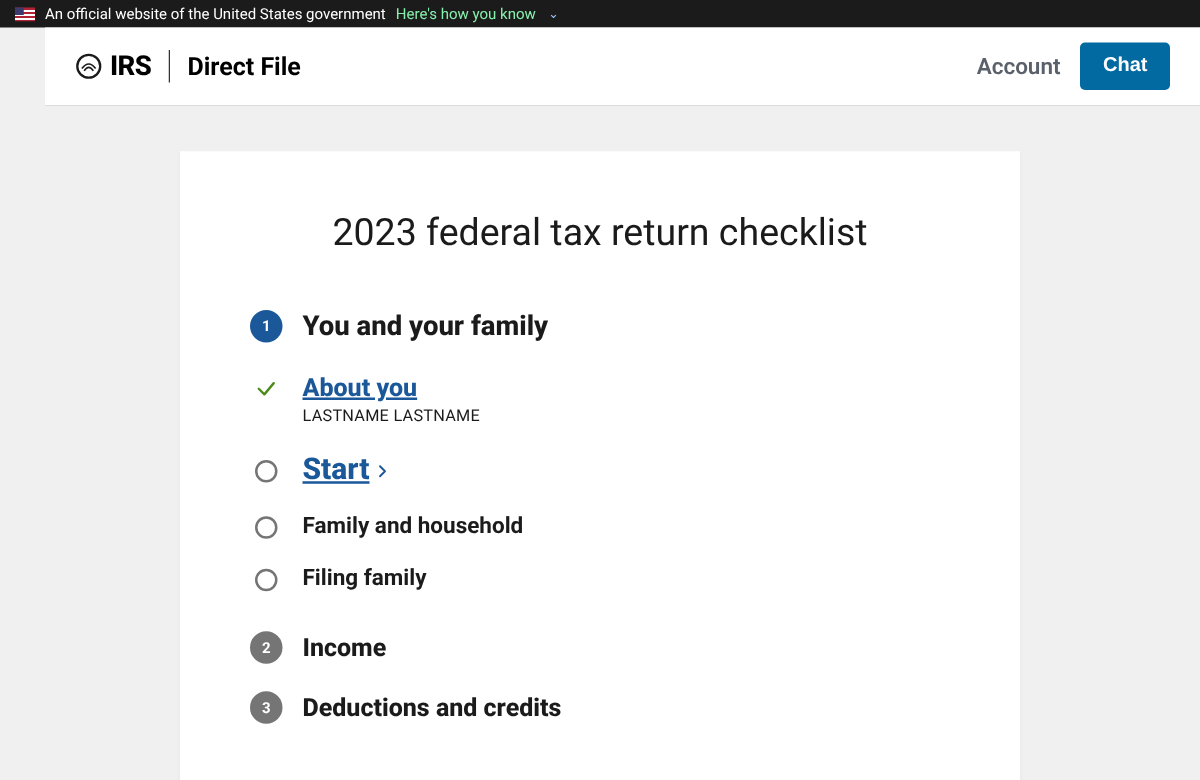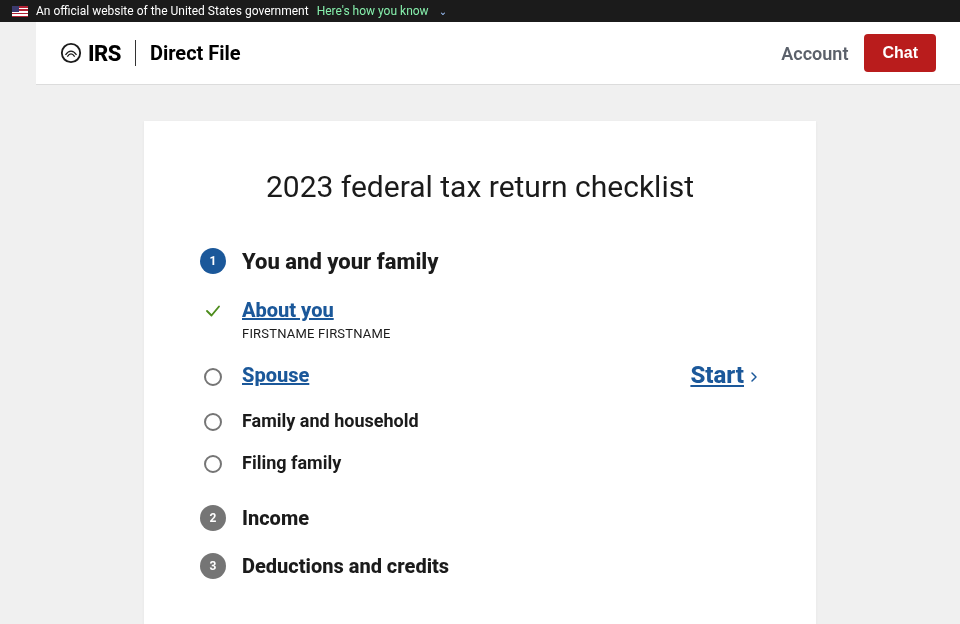--- a/index.html
+++ b/index.html
@@ -50,21 +50,21 @@
     display:flex; align-items:center; gap:4px;
   }
   .irs-eagle {
     width:22px; height:22px; display:inline-block;
   }
   .divider { width:1px; height:26px; background:#333; margin:0 8px; }
   .df-title { font-weight: 700; font-size: 20px; }
   .header-right { margin-left:auto; display:flex; align-items:center; gap:16px; }
   .acct-link { color:#5b616b; font-weight:600; font-size:18px; cursor:pointer; }
   .btn {
-    background:#b91c1c; color:#fff; border:none; border-radius:4px;
+    background:#0369a1; color:#fff; border:none; border-radius:4px;
     padding:10px 18px; font-size:16px; font-weight:600; cursor:pointer;
   }
 
   .main-wrap { padding: 36px 0 0 0; display:flex; justify-content:center; }
   .card {
     background:#fff; width: 672px; padding: 48px 56px 60px 56px;
     box-shadow: 0 1px 3px rgba(0,0,0,0.05);
   }
   .page-title {
     font-size: 30px; font-weight: 400; text-align:center; margin-bottom: 44px;
@@ -152,31 +152,28 @@
       <div class="items-block">
 
         <div class="item-row">
           <span class="indicator">
             <svg class="check-ic" width="18" height="18" viewBox="0 0 24 24">
                 <path d="M4 12 L10 18 L20 6" fill="none" stroke="#4d8c1c" stroke-width="2.5" stroke-linecap="round" stroke-linejoin="round"></path>
               </svg>
           </span>
           <div class="item-body">
             <a class="item-link">About you</a>
-            <div class="item-sub">FIRSTNAME FIRSTNAME</div>
+            <div class="item-sub">LASTNAME LASTNAME</div>
           </div>
         </div>
 
         <div class="item-row item-row-actionable">
           <span class="indicator">
               <span class="circle-empty"></span>
             </span>
-          <div class="item-body">
-            <a class="item-link">Spouse</a>
-          </div>
           <a class="start-link">
             <span>Start</span>
             <span>
               <svg width="12" height="12" viewBox="0 0 24 24">
                   <path d="M8 4 L16 12 L8 20" fill="none" stroke="#1b589a" stroke-width="3" stroke-linecap="round" stroke-linejoin="round"></path>
                 </svg>
             </span>
           </a>
         </div>
 

